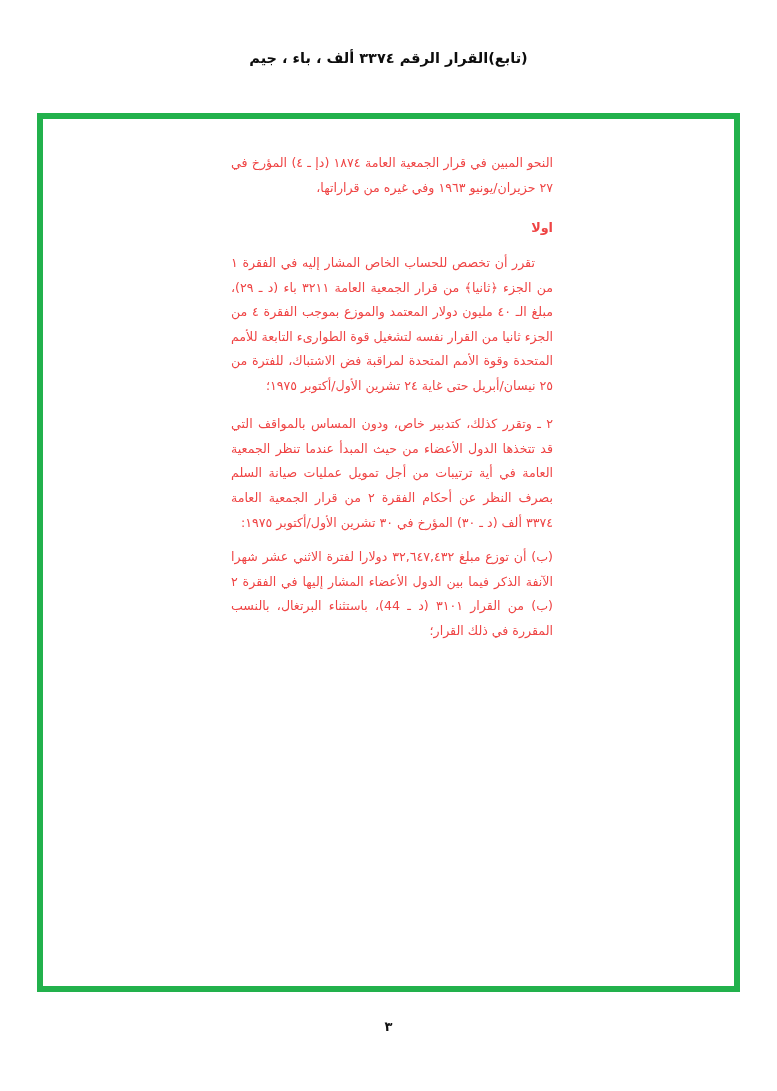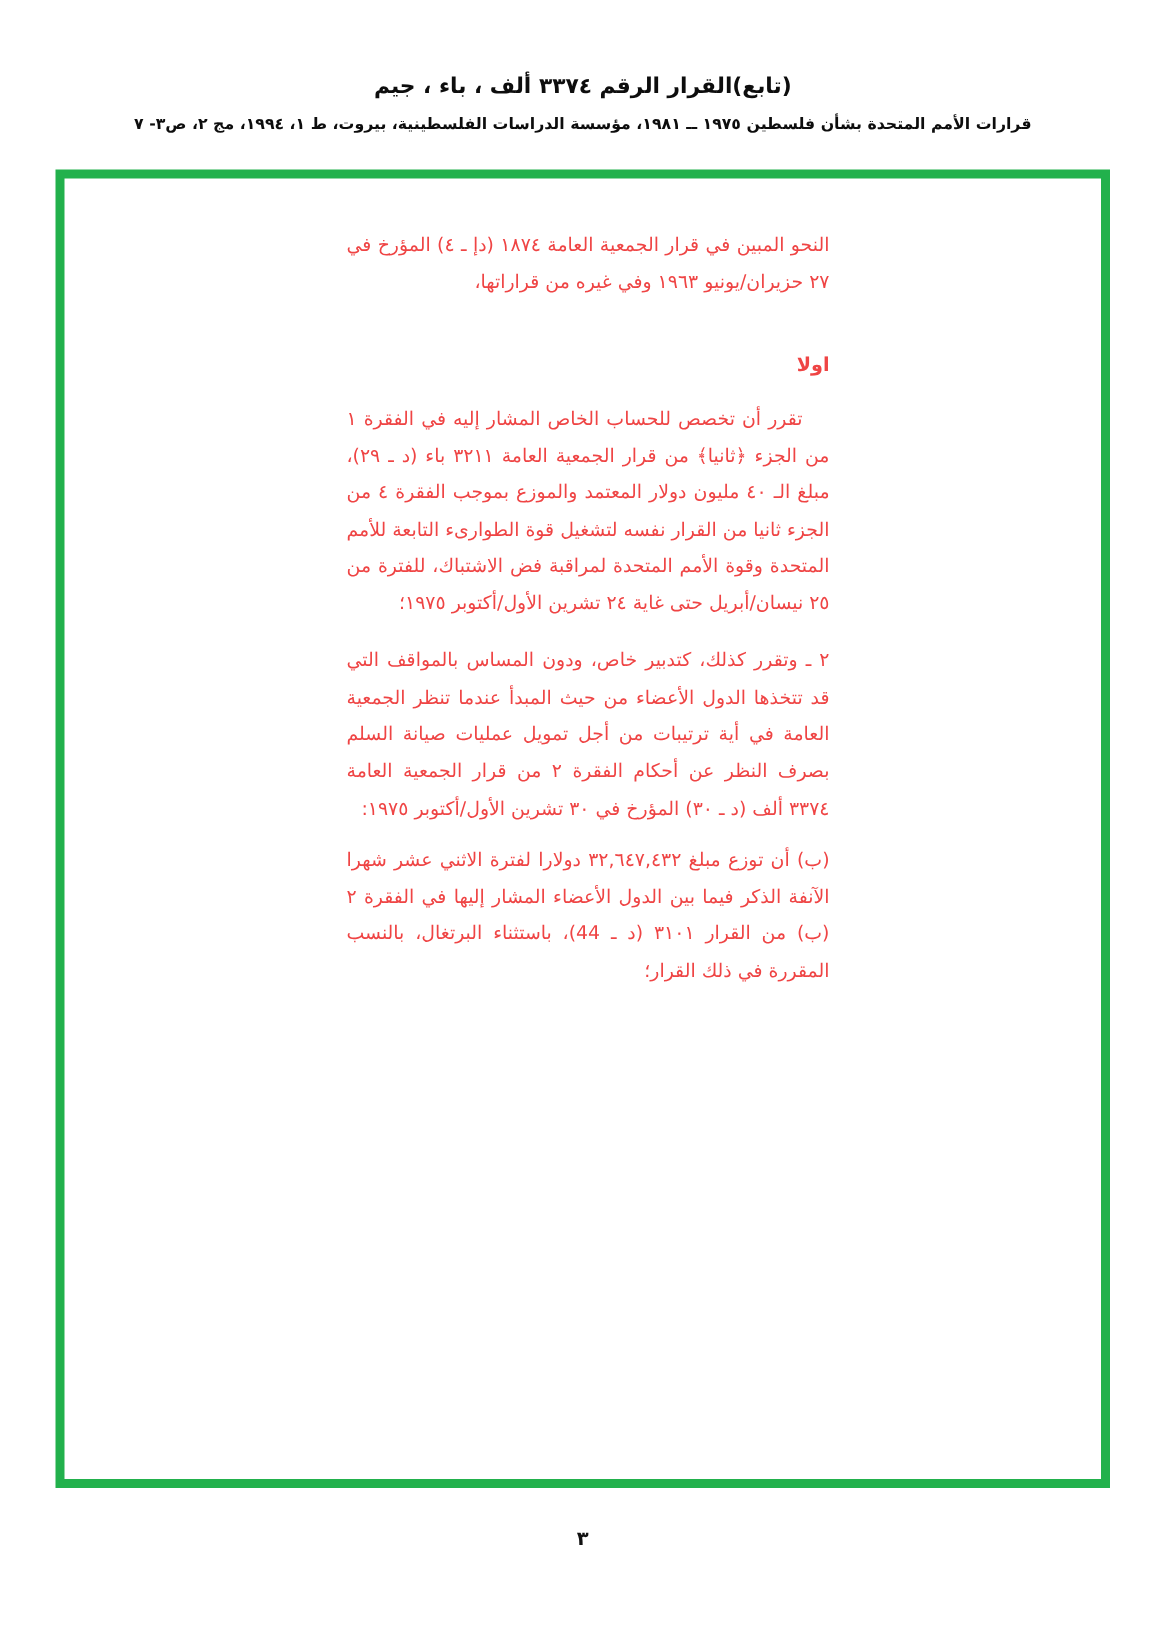--- a/index.html
+++ b/index.html
@@ -70,21 +70,21 @@
   .para {
     margin: 0 0 4px 0;
   }
   .para.indent {
     text-indent: 18px;
   }
   .section-head {
     text-align: center;
     font-weight: bold;
     font-size: 12.8px;
-    margin: 32px 0 10px 0;
+    margin: 16px 0 10px 0;
     letter-spacing: 0.5px;
   }
   .gap-sm { margin-bottom: 10px; }
   .gap-md { margin-bottom: 14px; }
   
   .page-number {
     position: absolute;
     top: 1019px;
     left: 0;
     right: 0;
@@ -94,21 +94,20 @@
     color: #111111;
   }
 </style>
 </head>
 <body>
 
 <div class="page">
 
   <div class="header">
     <div class="header-title">(تابع)القرار الرقم ٣٣٧٤ ألف ، باء ، جيم</div>
-    <div class="header-sub">قرارات الأمم المتحدة بشأن فلسطين ١٩٧٥ ــ ١٩٨١، مؤسسة الدراسات الفلسطينية، بيروت، ط ١، ١٩٩٤، مج ٢، ص٣- ٧</div>
   </div>
 
   <div class="frame">
     <div class="content">
 
       <p class="para gap-sm">النحو المبين في قرار الجمعية العامة ١٨٧٤ (دإ ـ ٤) المؤرخ في ٢٧ حزيران/يونيو ١٩٦٣ وفي غيره من قراراتها،</p>
 
       <div class="section-head">اولا</div>
 
       <p class="para indent gap-md">تقرر أن تخصص للحساب الخاص المشار إليه في الفقرة ١ من الجزء ﴿ثانيا﴾ من قرار الجمعية العامة ٣٢١١ باء (د ـ ٢٩)، مبلغ الـ ٤٠ مليون دولار المعتمد والموزع بموجب الفقرة ٤ من الجزء ثانيا من القرار نفسه لتشغيل قوة الطوارىء التابعة للأمم المتحدة وقوة الأمم المتحدة لمراقبة فض الاشتباك، للفترة من ٢٥ نيسان/أبريل حتى غاية ٢٤ تشرين الأول/أكتوبر ١٩٧٥؛</p>

